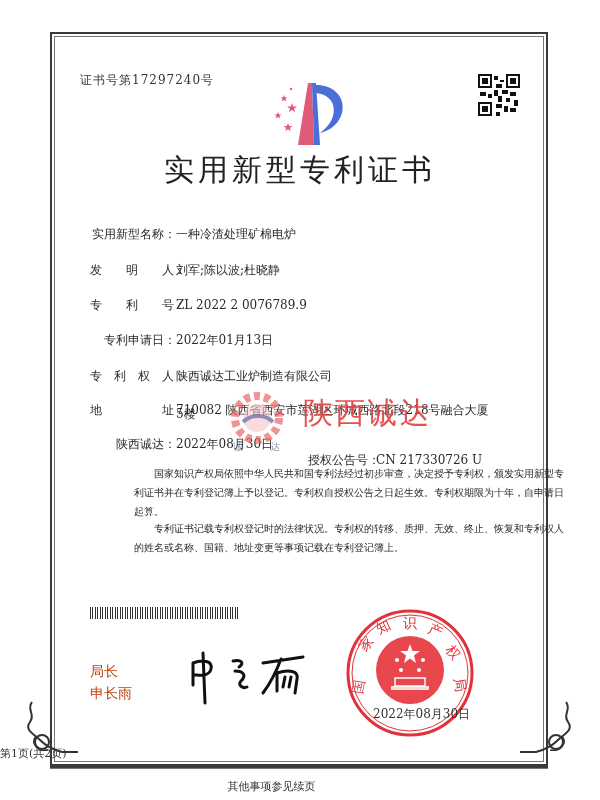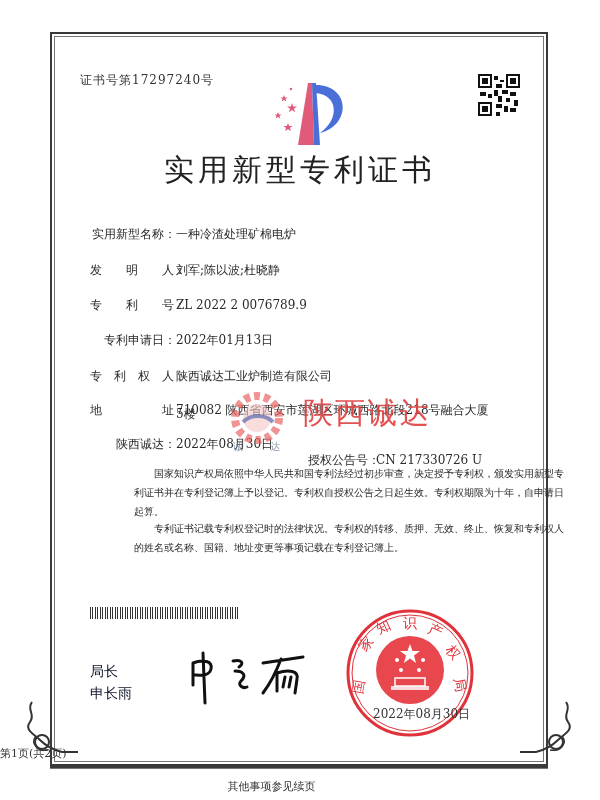--- a/index.html
+++ b/index.html
@@ -27,21 +27,21 @@
 
   .addr2 { position: absolute; left: 176px; top: 406px; font-size: 12px; color: #2a2a2a; }
 
   .pubno { position: absolute; left: 308px; top: 436px; font-size: 12px; color: #2a2a2a; white-space: nowrap; margin-top: 16px; }
   .pubno .lbl { display: inline-block; width: 68px; }
 
   .para { position: absolute; left: 90px; width: 430px; font-size: 10px; line-height: 19px; color: #2a2a2a; text-indent: 2em; text-align: justify; font-family: "DejaVu Sans", "Liberation Sans", sans-serif; margin-left: 44px; }
 
   .barcode { position: absolute; left: 90px; top: 607px; width: 148px; height: 12px; background: repeating-linear-gradient(90deg, #333 0 1px, #fff 1px 2px, #333 2px 3px, #fff 3px 5px); }
 
-  .director { position: absolute; left: 90px; top: 660px; font-size: 14px; line-height: 22px; color: #0f172a; font-family: "DejaVu Sans", "Liberation Sans", sans-serif; }
+  .director { position: absolute; left: 90px; top: 660px; font-size: 14px; line-height: 22px; color: #c2410c; font-family: "DejaVu Sans", "Liberation Sans", sans-serif; }
 
   .signature { position: absolute; left: 185px; top: 645px; width: 130px; height: 60px; }
 
   .seal { position: absolute; left: 345px; top: 608px; width: 130px; height: 130px; }
   .seal-date { position: absolute; left: 373px; top: 706px; font-size: 12px; color: #333; }
 
   .watermark { position: absolute; left: 215px; top: 388px; width: 250px; height: 56px; opacity: 0.85; }
   .watermark-text { position: absolute; left: 303px; top: 393px; font-size: 30px; color: #e04040; letter-spacing: 2px; font-family: Liberation Mono, monospace; opacity: 0.9; }
   .watermark-sub { position: absolute; left: 233px; top: 440px; font-size: 10px; color: #6b7a8a; letter-spacing: 12px; opacity: 0.8; }
 

